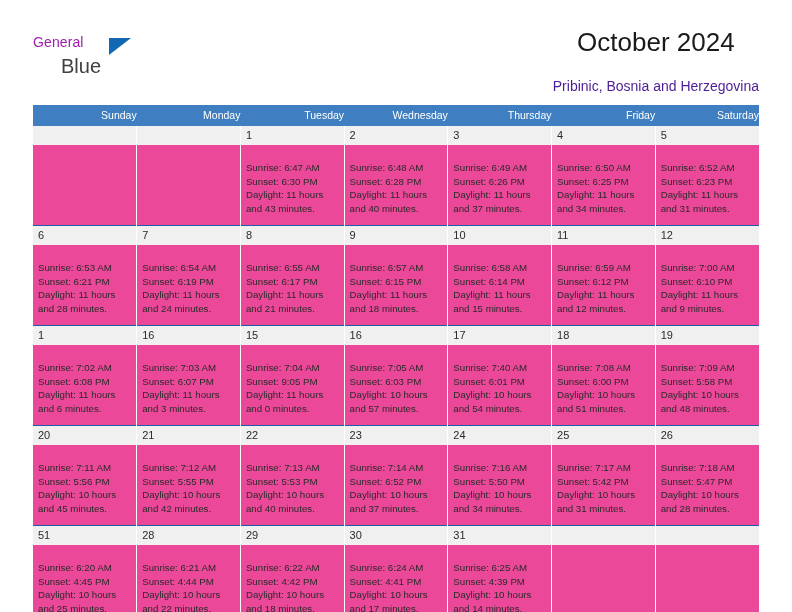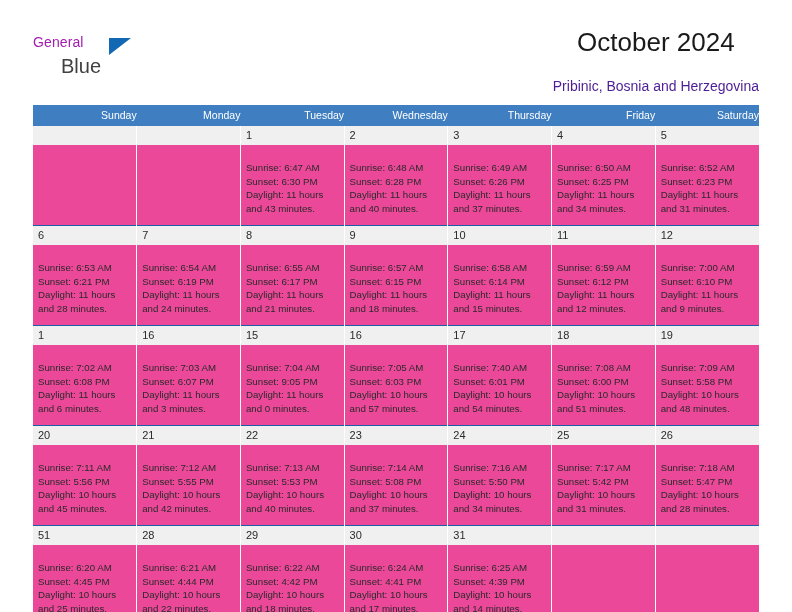--- a/index.html
+++ b/index.html
@@ -352,21 +352,21 @@
               <span class="info-line">and 42 minutes.</span>
             </td>
             <td>
               <span class="info-line">Sunrise: 7:13 AM</span>
               <span class="info-line">Sunset: 5:53 PM</span>
               <span class="info-line">Daylight: 10 hours</span>
               <span class="info-line">and 40 minutes.</span>
             </td>
             <td>
               <span class="info-line">Sunrise: 7:14 AM</span>
-              <span class="info-line">Sunset: 5:08 PM</span>
+              <span class="info-line">Sunset: 6:52 PM</span>
               <span class="info-line">Daylight: 10 hours</span>
               <span class="info-line">and 37 minutes.</span>
             </td>
             <td>
               <span class="info-line">Sunrise: 7:16 AM</span>
               <span class="info-line">Sunset: 5:50 PM</span>
               <span class="info-line">Daylight: 10 hours</span>
               <span class="info-line">and 34 minutes.</span>
             </td>
             <td>

